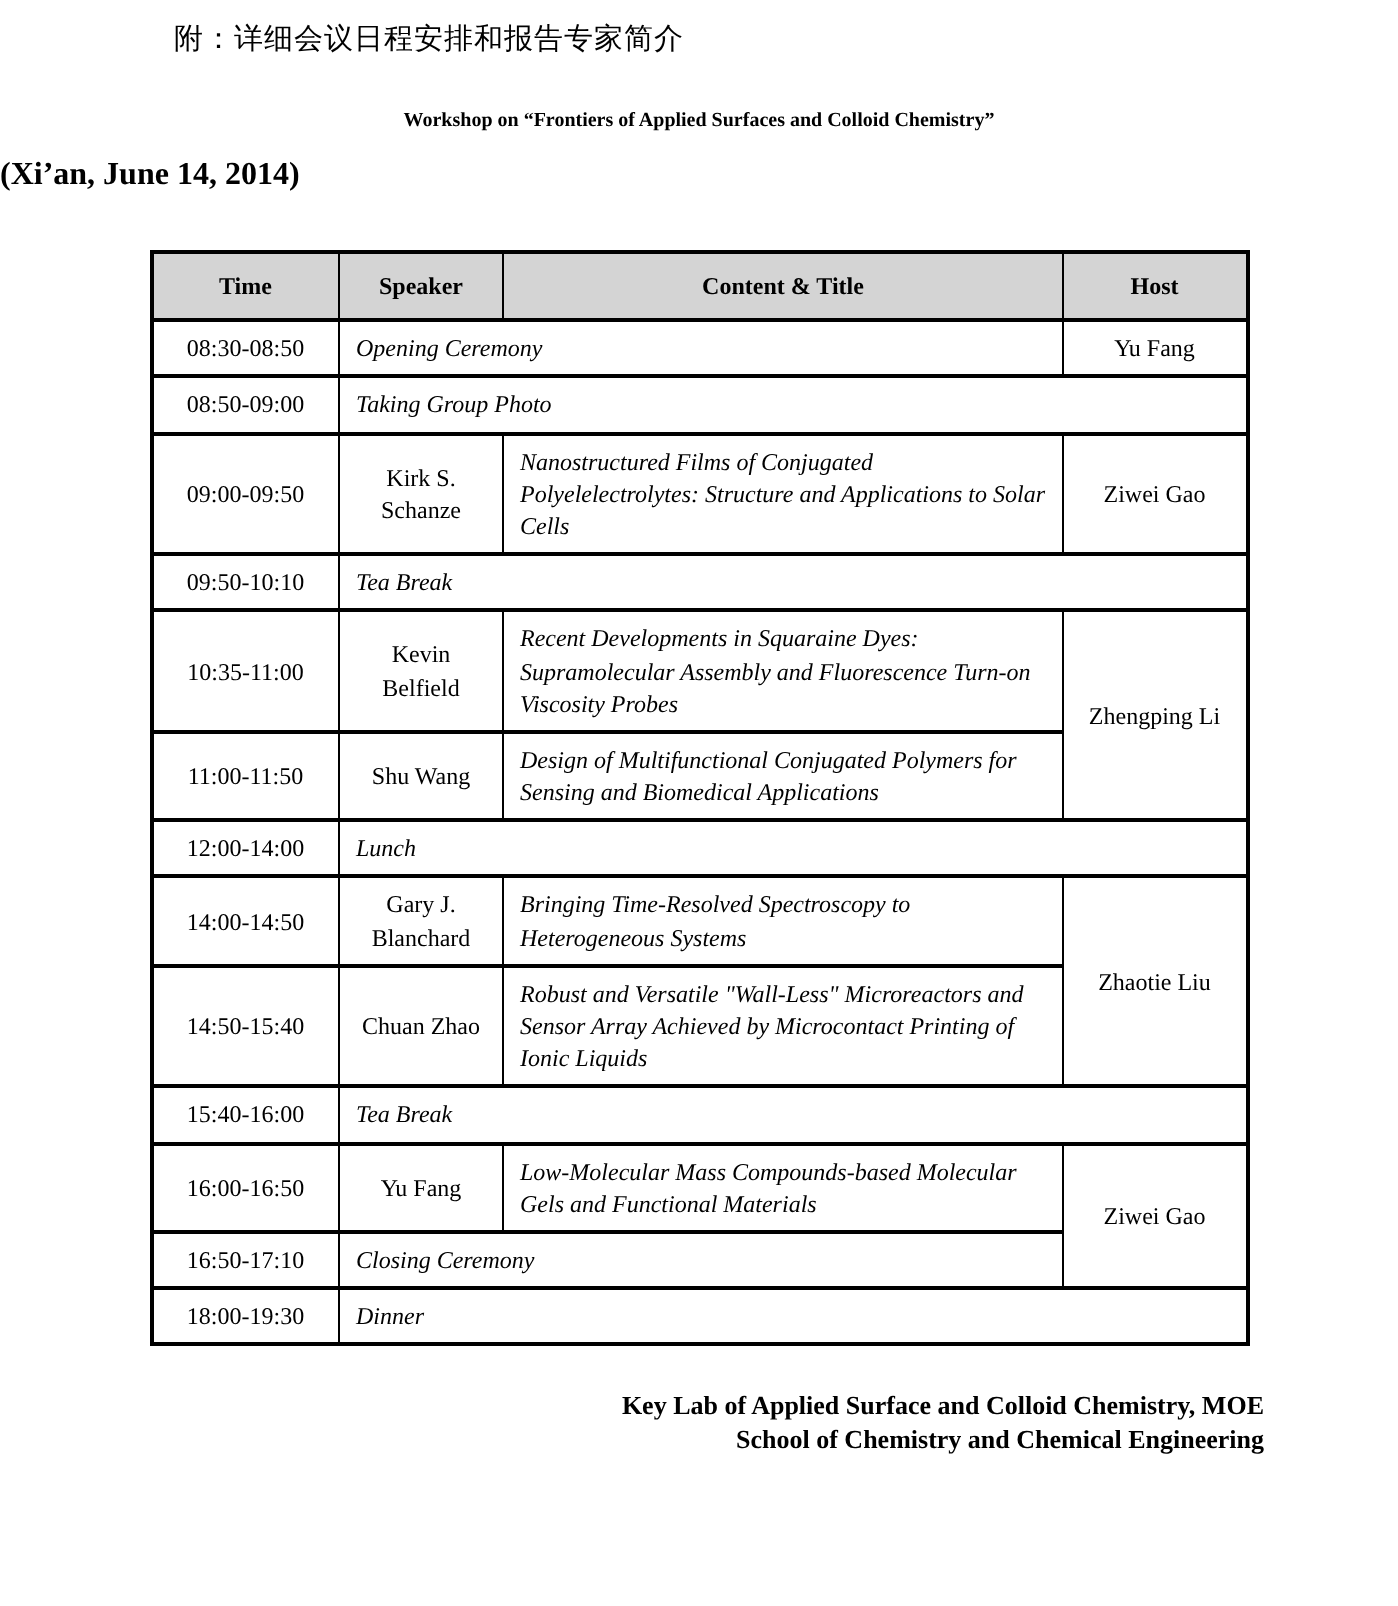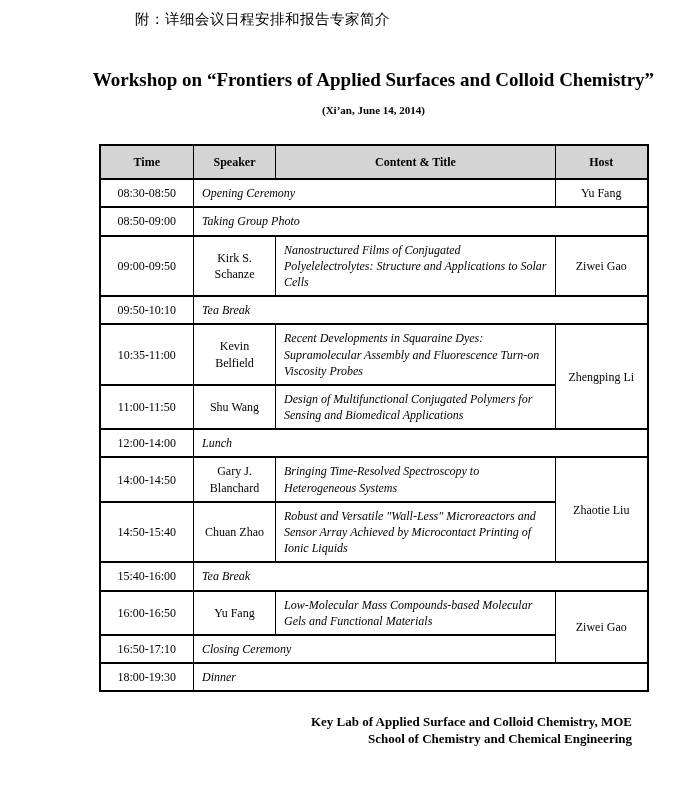--- a/index.html
+++ b/index.html
@@ -6,39 +6,39 @@
   html, body {
     margin: 0;
     padding: 0;
     background: #ffffff;
     width: 699px;
     height: 803px;
     overflow: hidden;
     font-family: "Liberation Serif", "DejaVu Serif", serif;
     color: #000;
   }
-  .page { width: 699px; height: 803px; position: relative; padding-left: 48px; }
+  .page { width: 699px; height: 803px; position: relative; }
 
   .attachment-note {
     padding: 10px 0 0 87px;
     font-size: 14.5px;
     letter-spacing: 0.5px;
   }
 
   .doc-title {
-    margin-top: 40px;
+    margin-top: 26px;
     text-align: center;
     font-weight: bold;
-    font-size: 19px;
+    font-size: 10px;
   }
   .doc-subtitle {
     margin-top: 13px;
-    text-align: center;
+    text-align: left;
     font-weight: bold;
-    font-size: 11px;
+    font-size: 16px;
   }
 
   table.schedule {
     margin: 28px auto 0 auto;
     width: 548px;
     border-collapse: collapse;
     table-layout: fixed;
     border: 2px solid #000;
   }
   .col-time    { width: 94px; }

